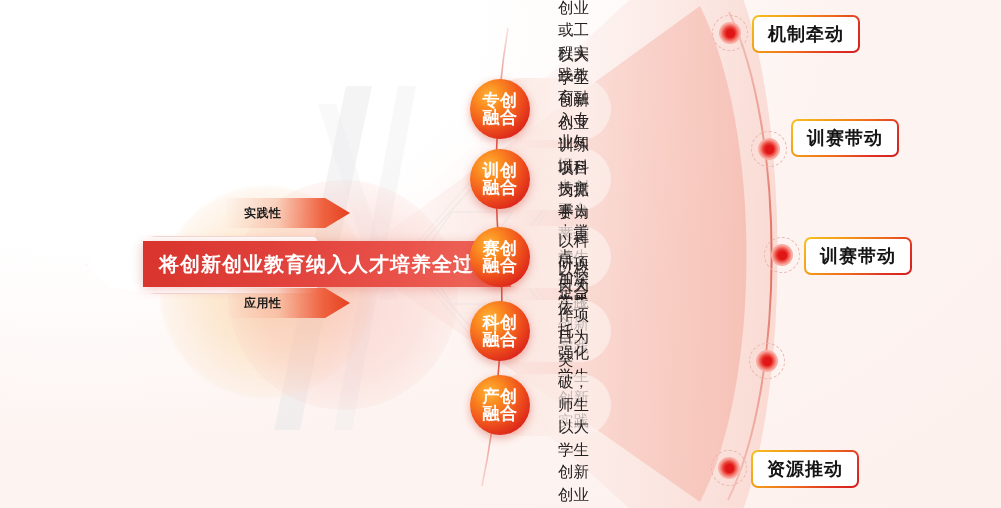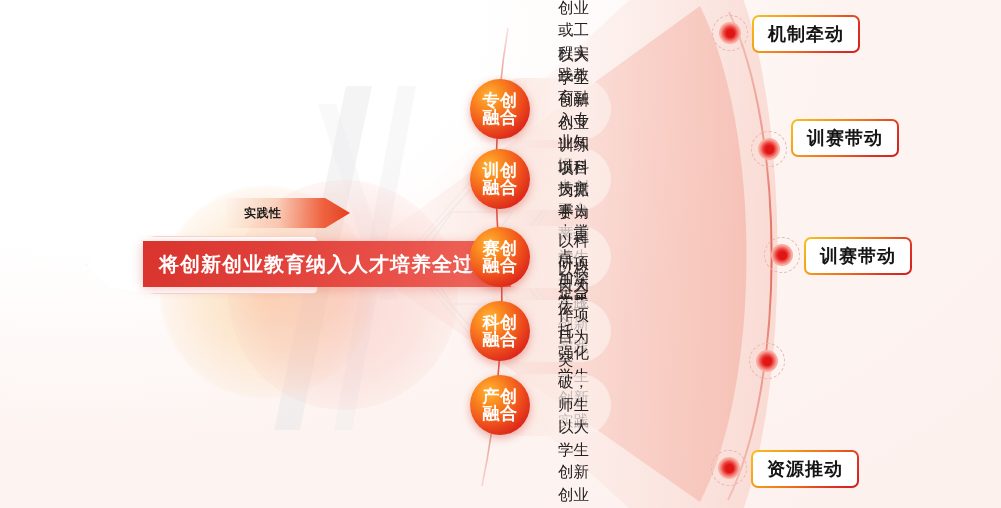--- a/index.html
+++ b/index.html
@@ -180,20 +180,21 @@
   </svg>
 
   <div class="warm-orb"></div>
   <div class="pink-orb"></div>
 
   <div class="lens"></div>
   <div class="lens-inner"></div>
   <div class="headline" id="headline">将创新创业教育纳入人才培养全过程</div>
 
   <div class="tag" id="tag-practical">实践性</div>
+  <div class="tag" id="tag-applied">应用性</div>
 
   <div class="row" id="row-1">
     <div class="pill">创新创业或工程实践教育融
 入专业知识，专创平台支撑</div>
     <div class="bubble">
       <span>专创</span>
       <span>融合</span>
     </div>
   </div>
 

